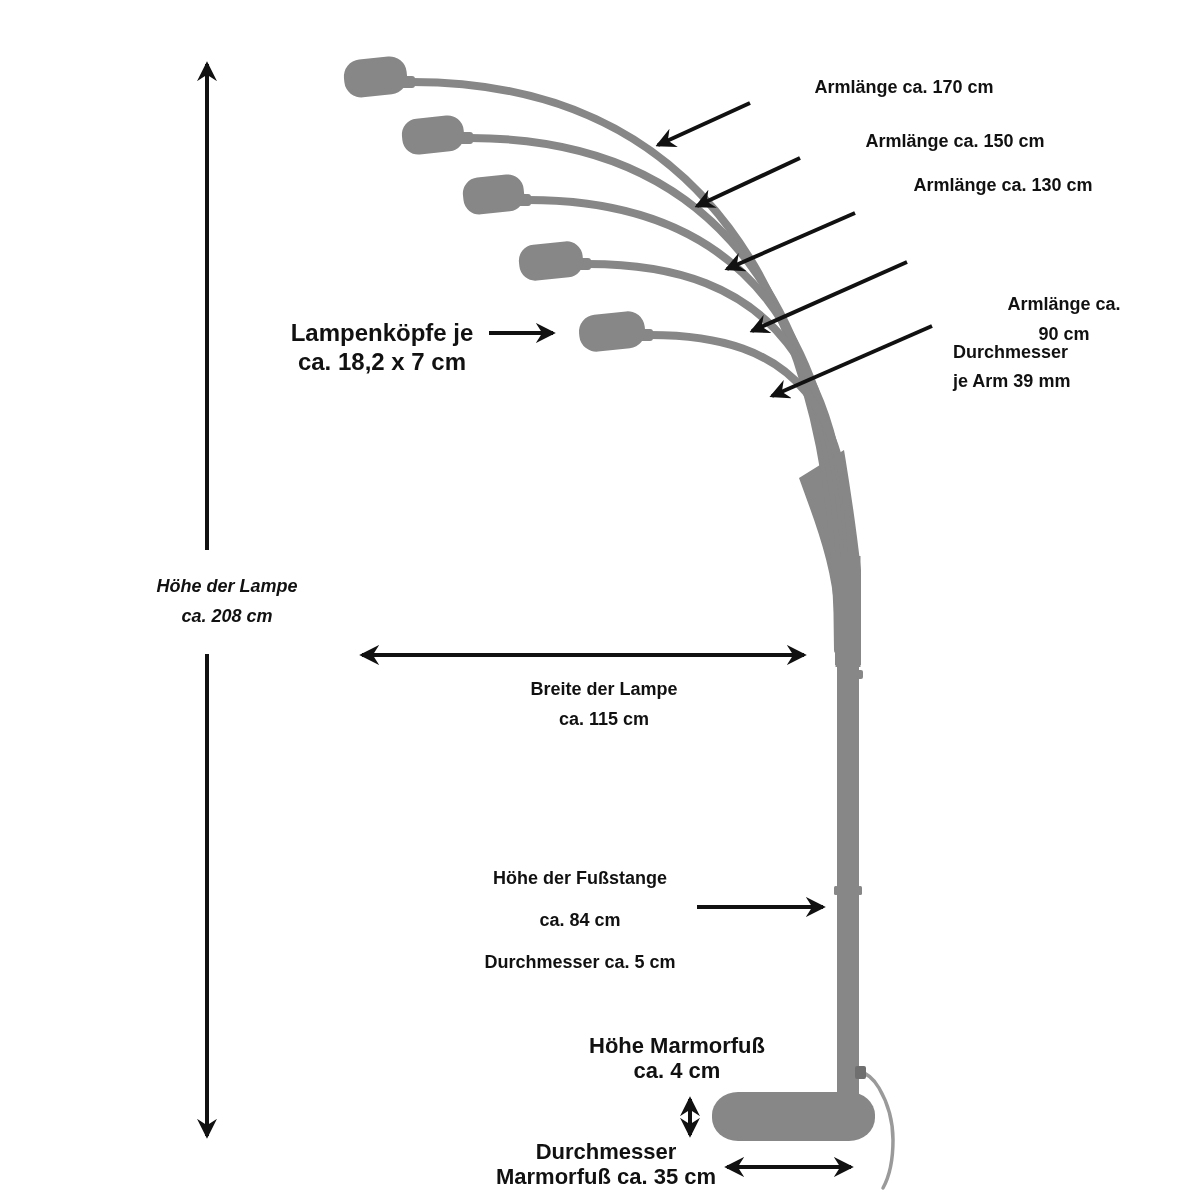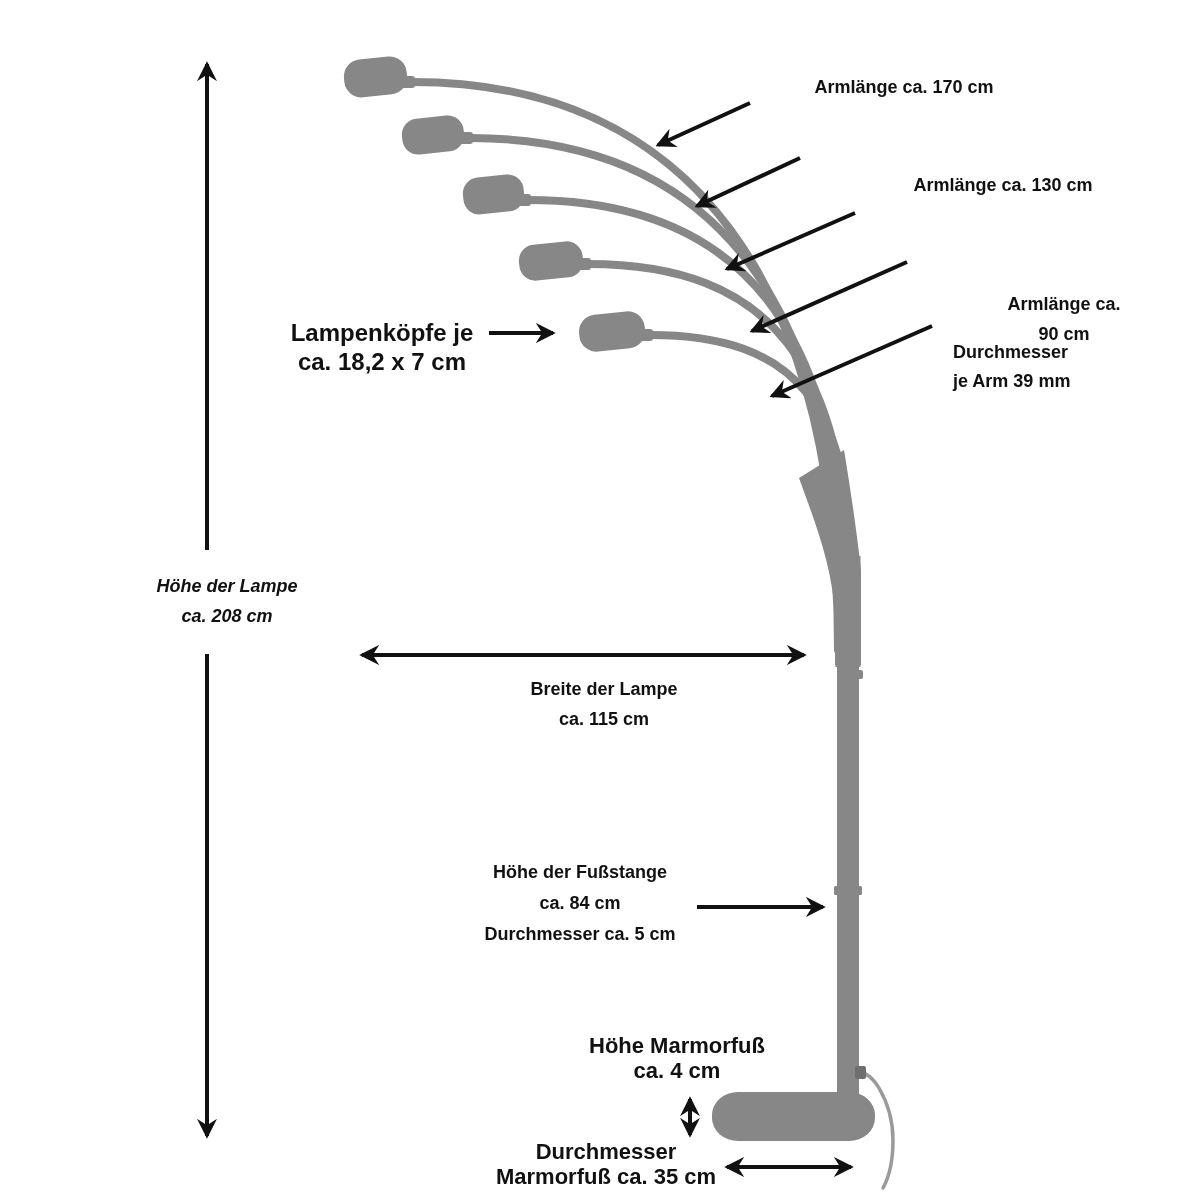--- a/index.html
+++ b/index.html
@@ -21,21 +21,21 @@
     position:absolute;
     color:var(--ink,#111);
     font-weight:bold;
     font-size:18px;
     line-height:30px;
     white-space:pre-line;
     text-align:center;
     transform:translateX(-50%);
   }
   .lbl.left{transform:none;text-align:left;}
-  .lbl.lh31{line-height:31px;}
+  .lbl.lh31{line-height:42px;}
   .lbl.lh29{line-height:29px;}
   .lbl.sz24{font-size:24px;line-height:29px;}
   .lbl.sz22{font-size:22px;line-height:25px;}
 </style>
 </head>
 <body>
 
 <div class="stage">
 
   <svg width="1200" height="1200" viewBox="0 0 1200 1200">
@@ -91,20 +91,21 @@
     <line class="arrow" x1="697" y1="907" x2="823" y2="907" marker-end="url(#ahE)"></line>
     <line class="arrow" x1="690" y1="1099" x2="690" y2="1135" marker-start="url(#ahS)" marker-end="url(#ahE)"></line>
     <line class="arrow" x1="727" y1="1167" x2="851" y2="1167" marker-start="url(#ahS)" marker-end="url(#ahE)"></line>
   </svg>
 
   <div class="lbl" style="left:227px;top:571px;font-style:italic;">Höhe der Lampe
 ca. 208 cm</div>
 
   <div class="lbl" style="left:904px;top:72px;">Armlänge ca. 170 cm</div>
 
+  <div class="lbl" style="left:955px;top:126px;">Armlänge ca. 150 cm</div>
 
   <div class="lbl" style="left:1003px;top:170px;">Armlänge ca. 130 cm</div>
 
 
   <div class="lbl" style="left:1064px;top:289px;">Armlänge ca. 90 cm</div>
 
   <div class="lbl left lh29" style="left:953px;top:338px;">Durchmesser
 je Arm 39 mm</div>
 
   <div class="lbl sz24" style="left:382px;top:318px;">Lampenköpfe je

